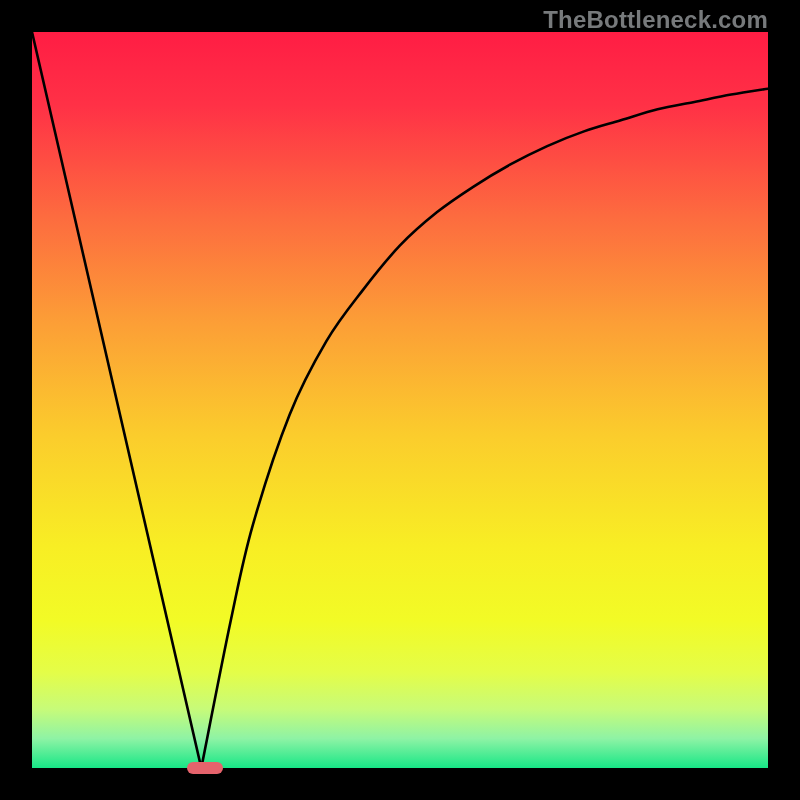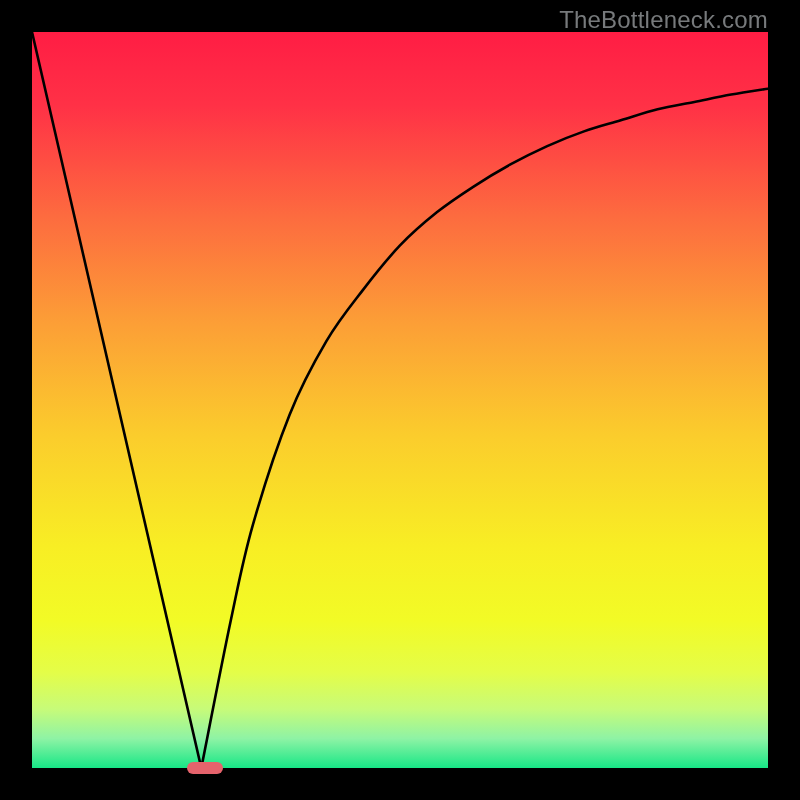--- a/index.html
+++ b/index.html
@@ -33,21 +33,21 @@
     width: 736px;
     height: 736px;
     overflow: visible;
   }
   .watermark {
     position: absolute;
     top: 6px;
     right: 32px;
     color: #777a7c;
     font-size: 24px;
-    font-weight: 400;
+    font-weight: 700;
     letter-spacing: 0.2px;
     user-select: none;
   }
   .marker {
     position: absolute;
     height: 12px;
     border-radius: 6px;
     background: #e5636c;
   }
 </style>

